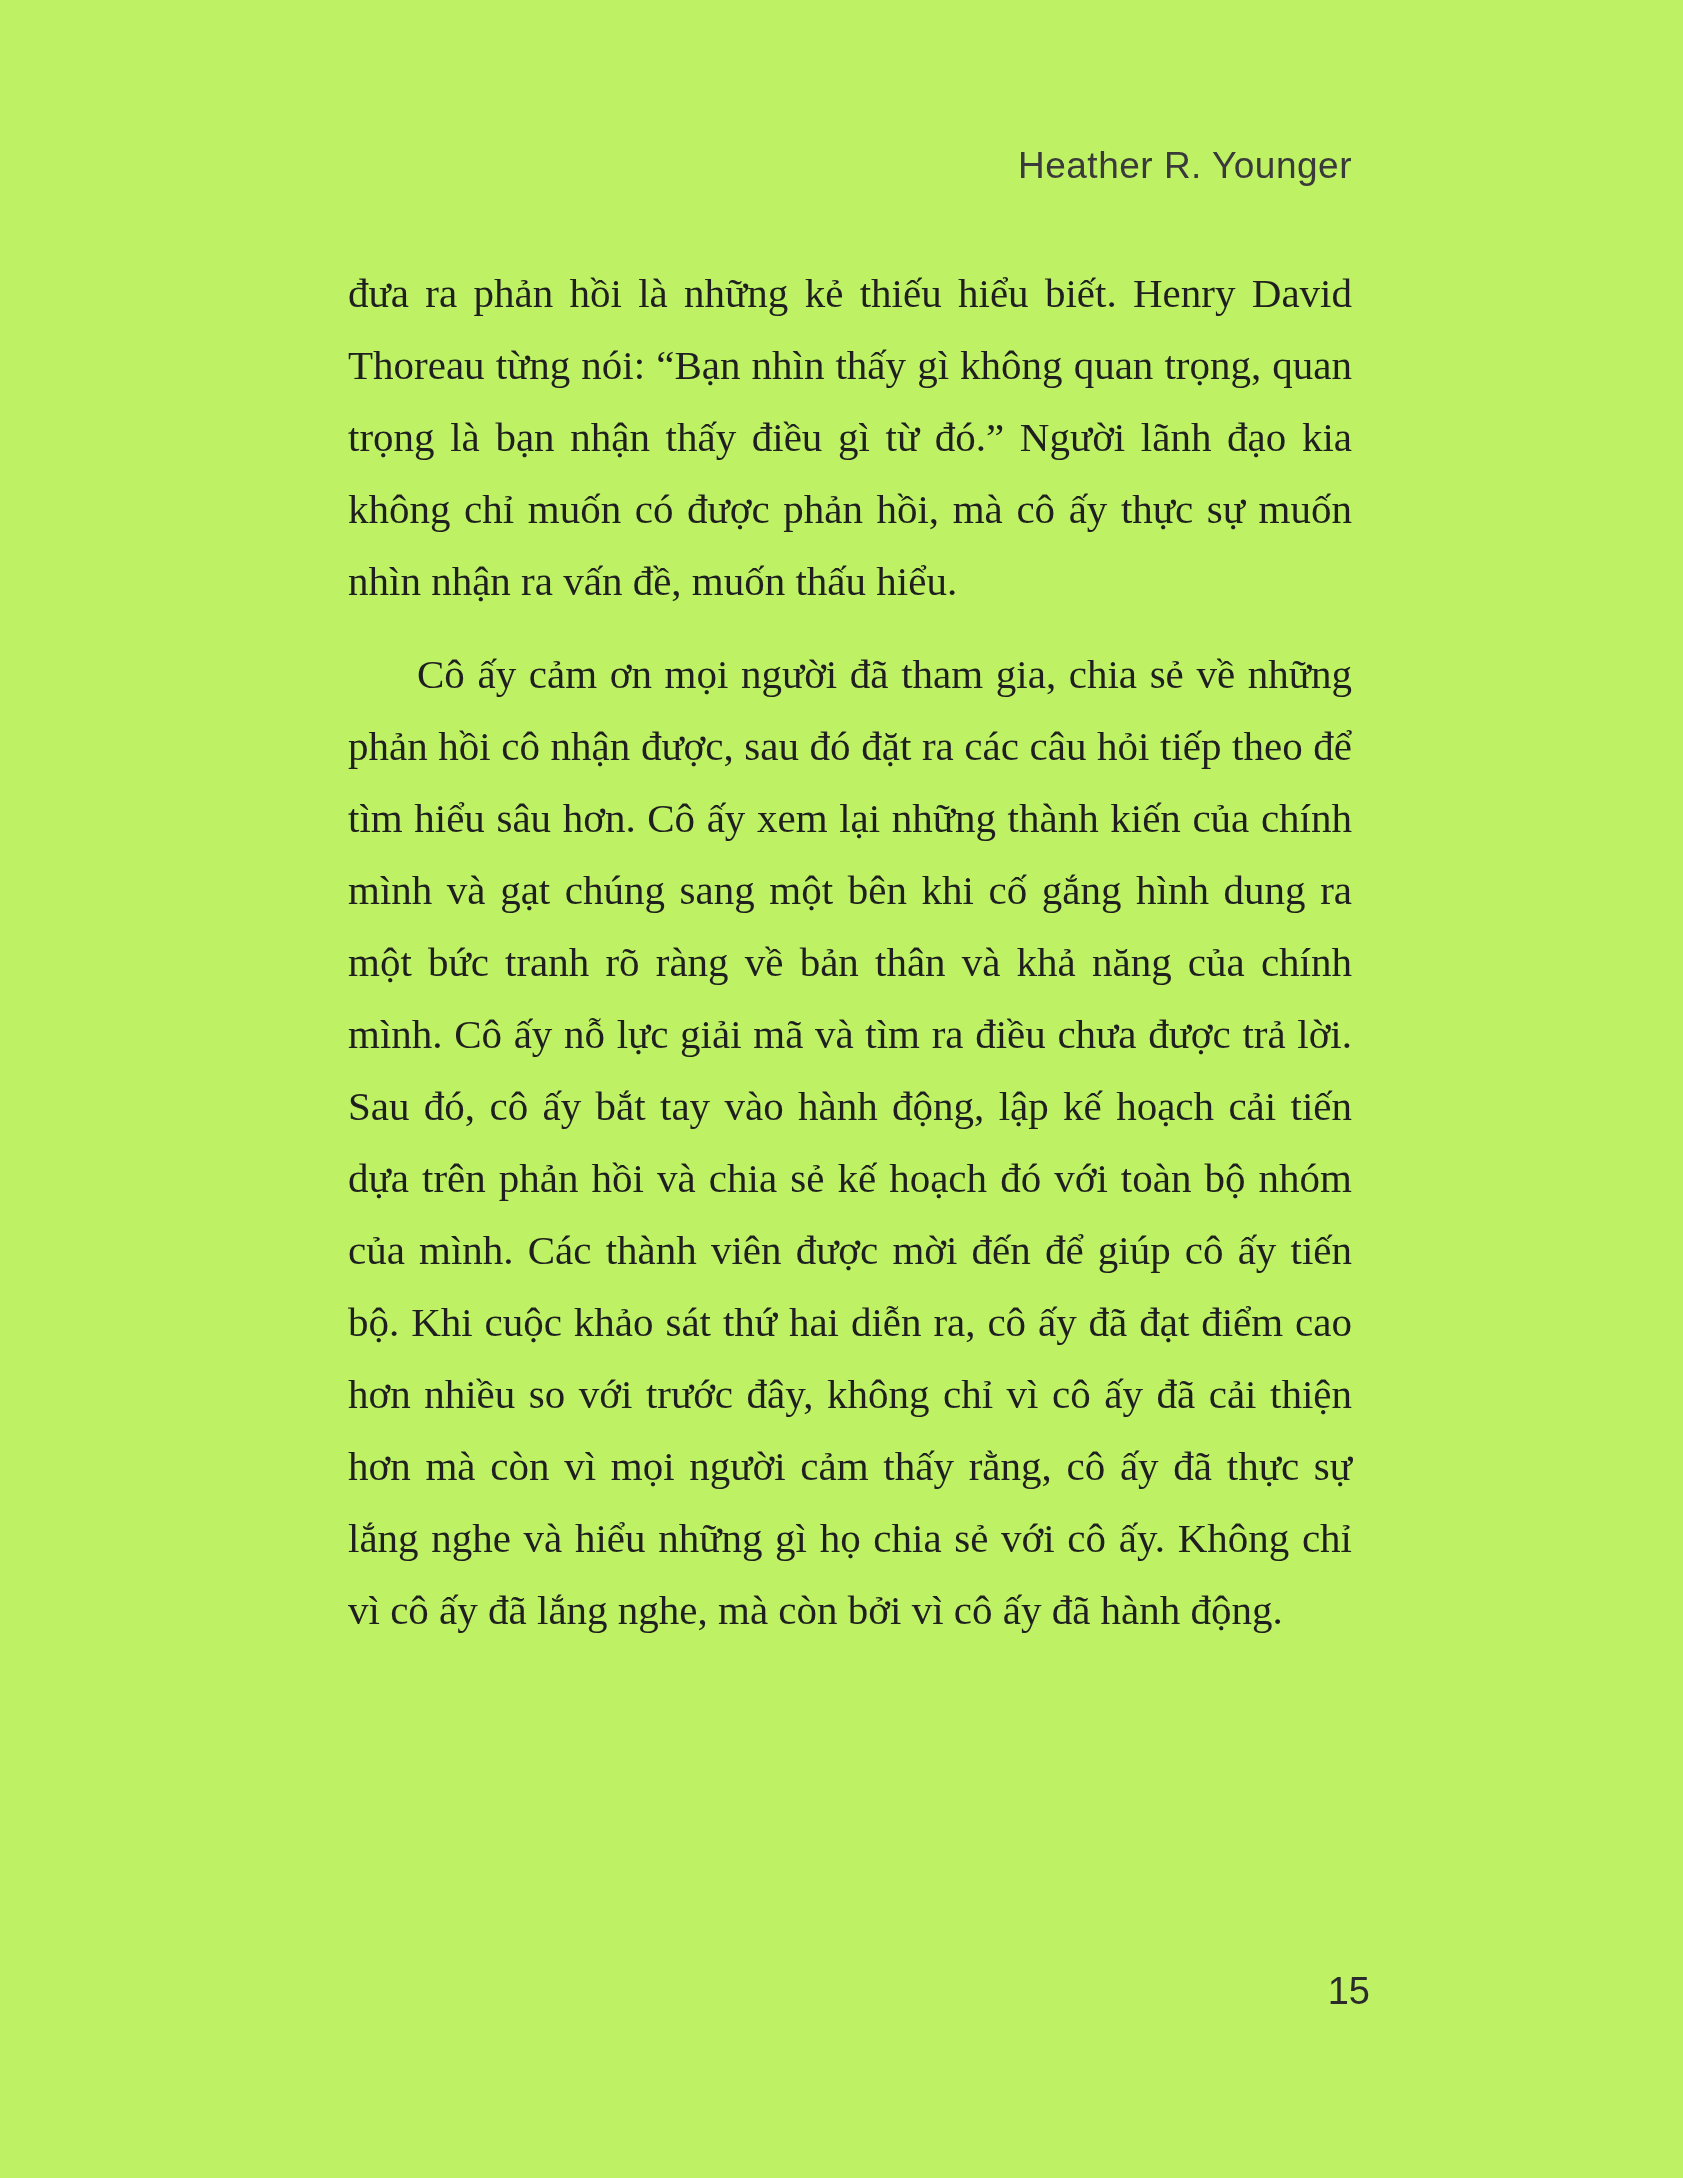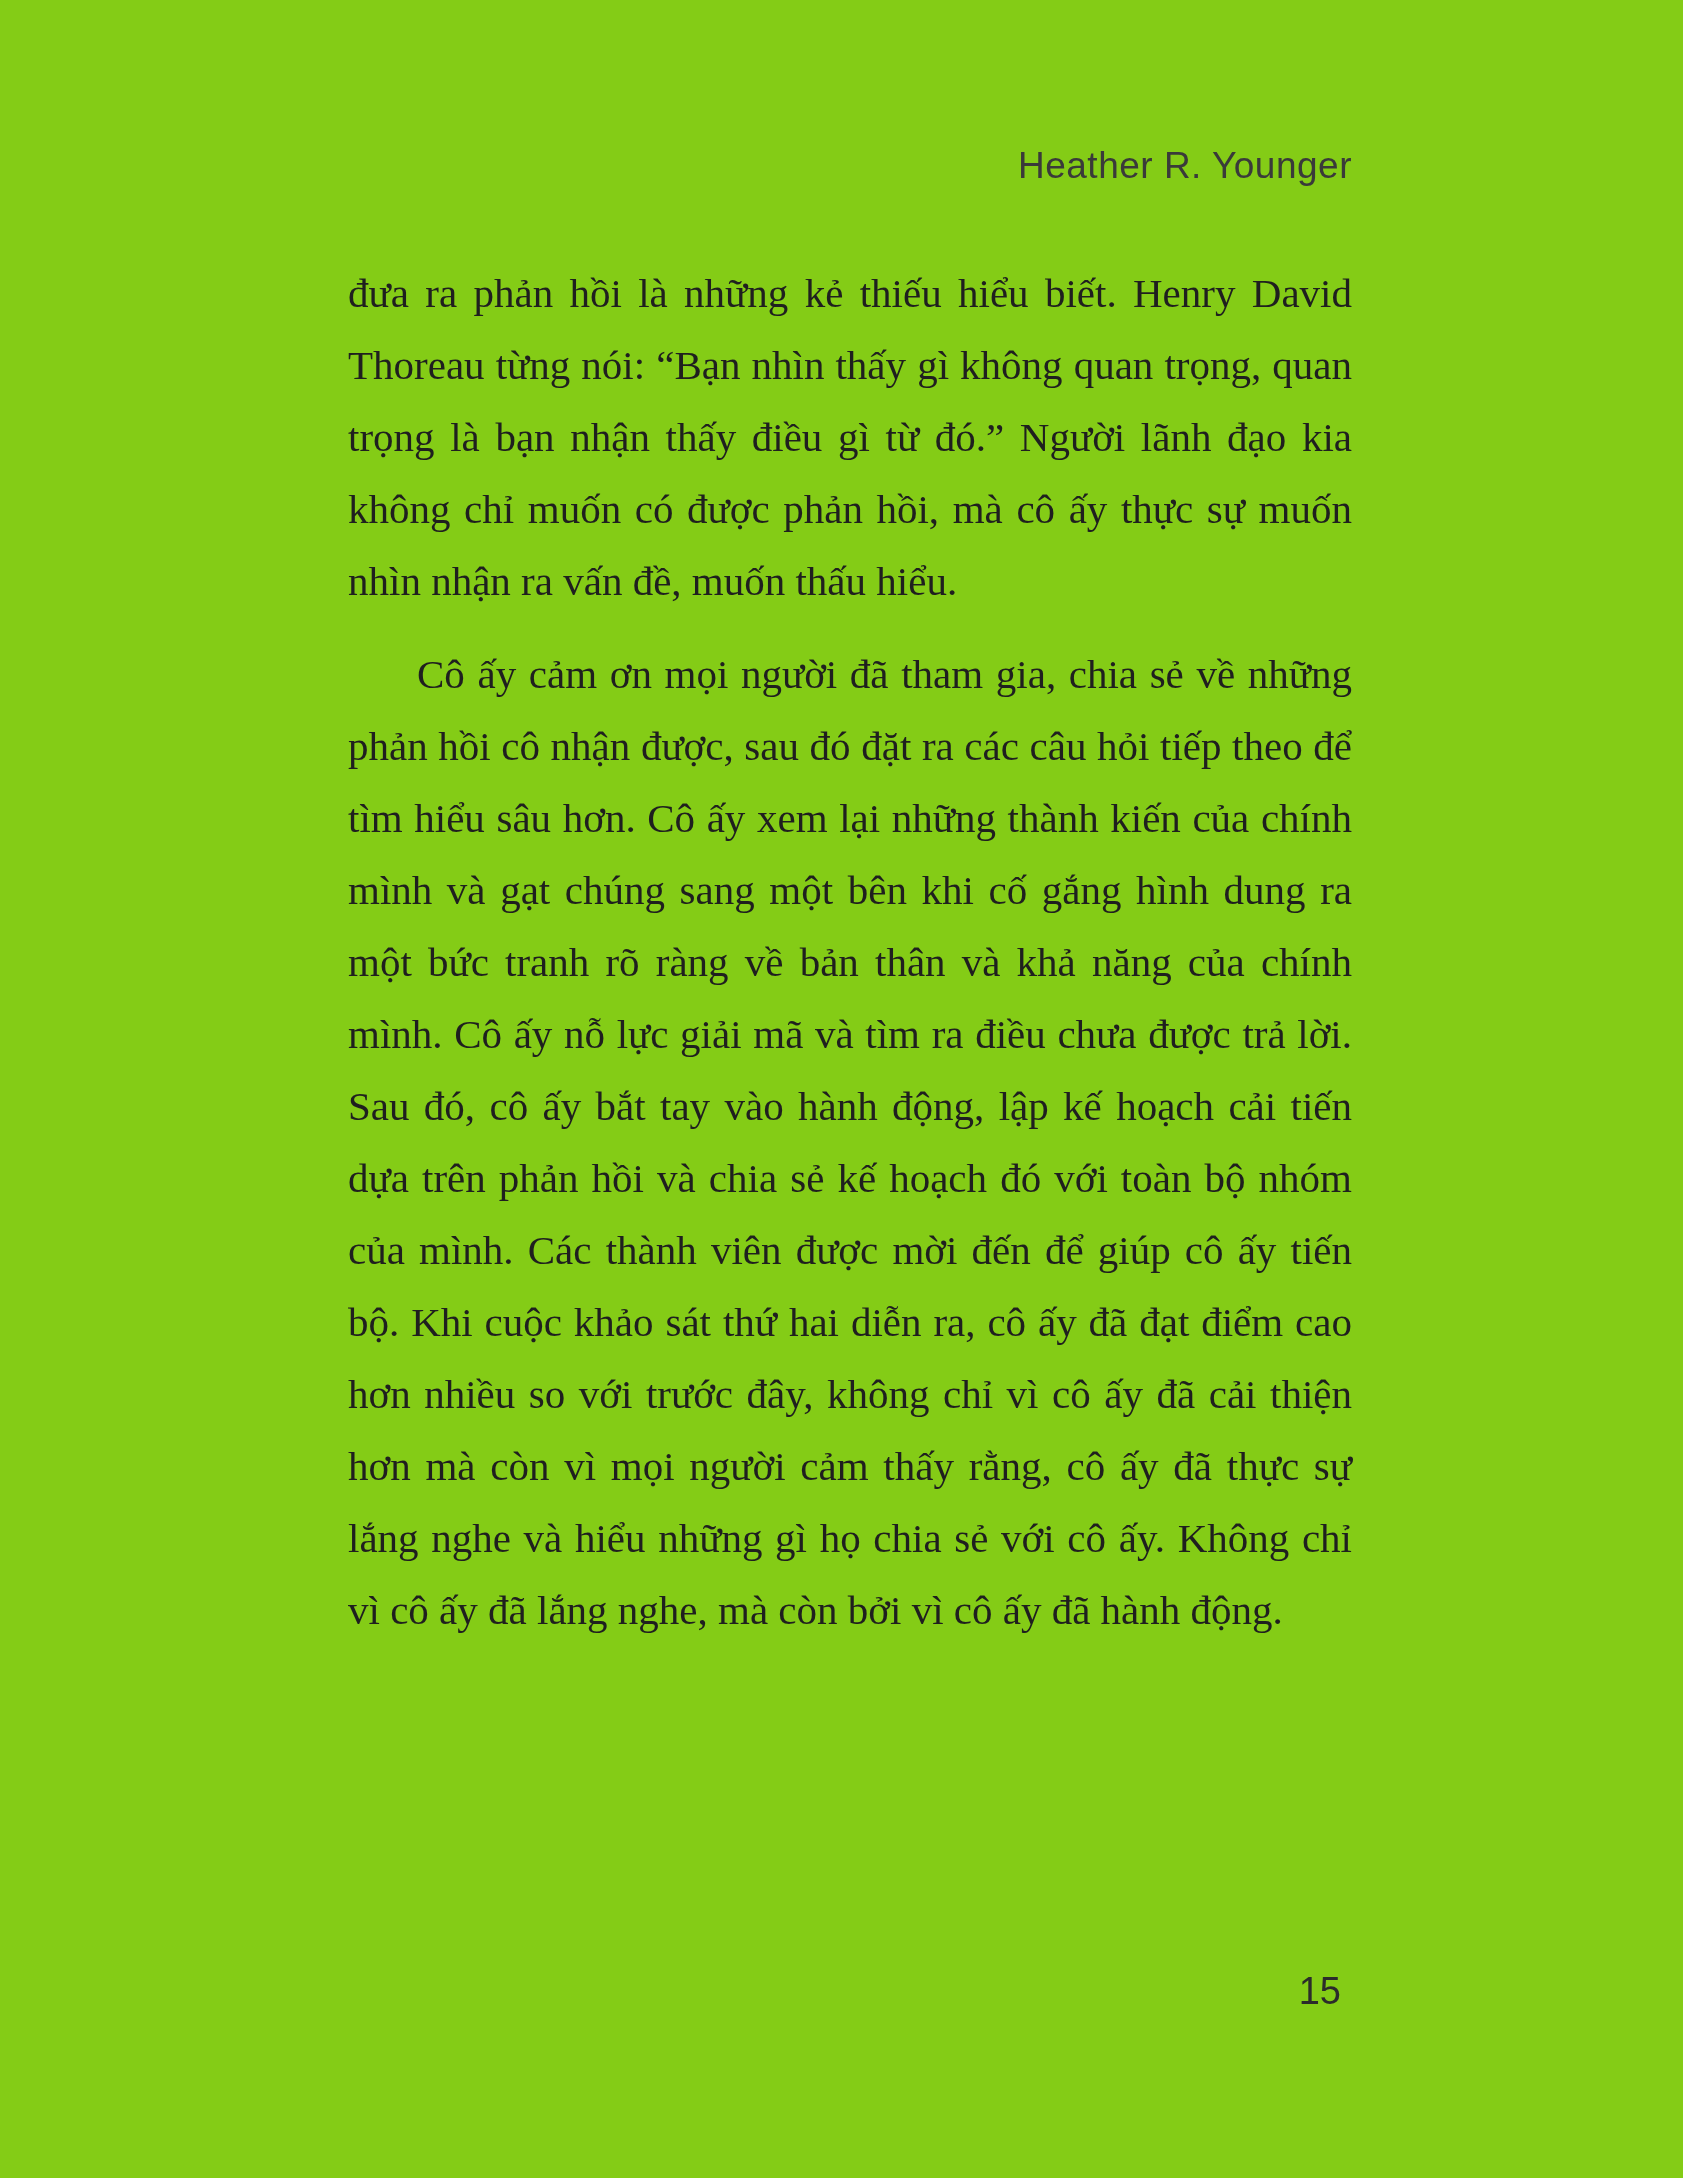--- a/index.html
+++ b/index.html
@@ -9,21 +9,21 @@
   body {
     width: 1683px;
     height: 2178px;
     background: #ffffff;
     position: relative;
     overflow: hidden;
   }
   .page {
     position: absolute;
     inset: 0;
-    background: #84cc16;
+    background: #bef264;
   }
   .running-header {
     position: absolute;
     top: 145px;
     right: 331px;
     font-family: "Liberation Sans", sans-serif;
     font-size: 37px;
     font-weight: 400;
     letter-spacing: 0.5px;
     color: #3a3a3a;
@@ -47,21 +47,21 @@
   }
   .para + .para {
     margin-top: 21px;
   }
   .para.indented {
     text-indent: 69px;
   }
   .page-number {
     position: absolute;
     top: 1970px;
-    right: 342px;
+    right: 313px;
     font-family: "Liberation Sans", sans-serif;
     font-size: 38px;
     font-weight: 400;
     color: #2b2b2b;
   }
 </style>
 </head>
 <body>
 
 <div class="page">

